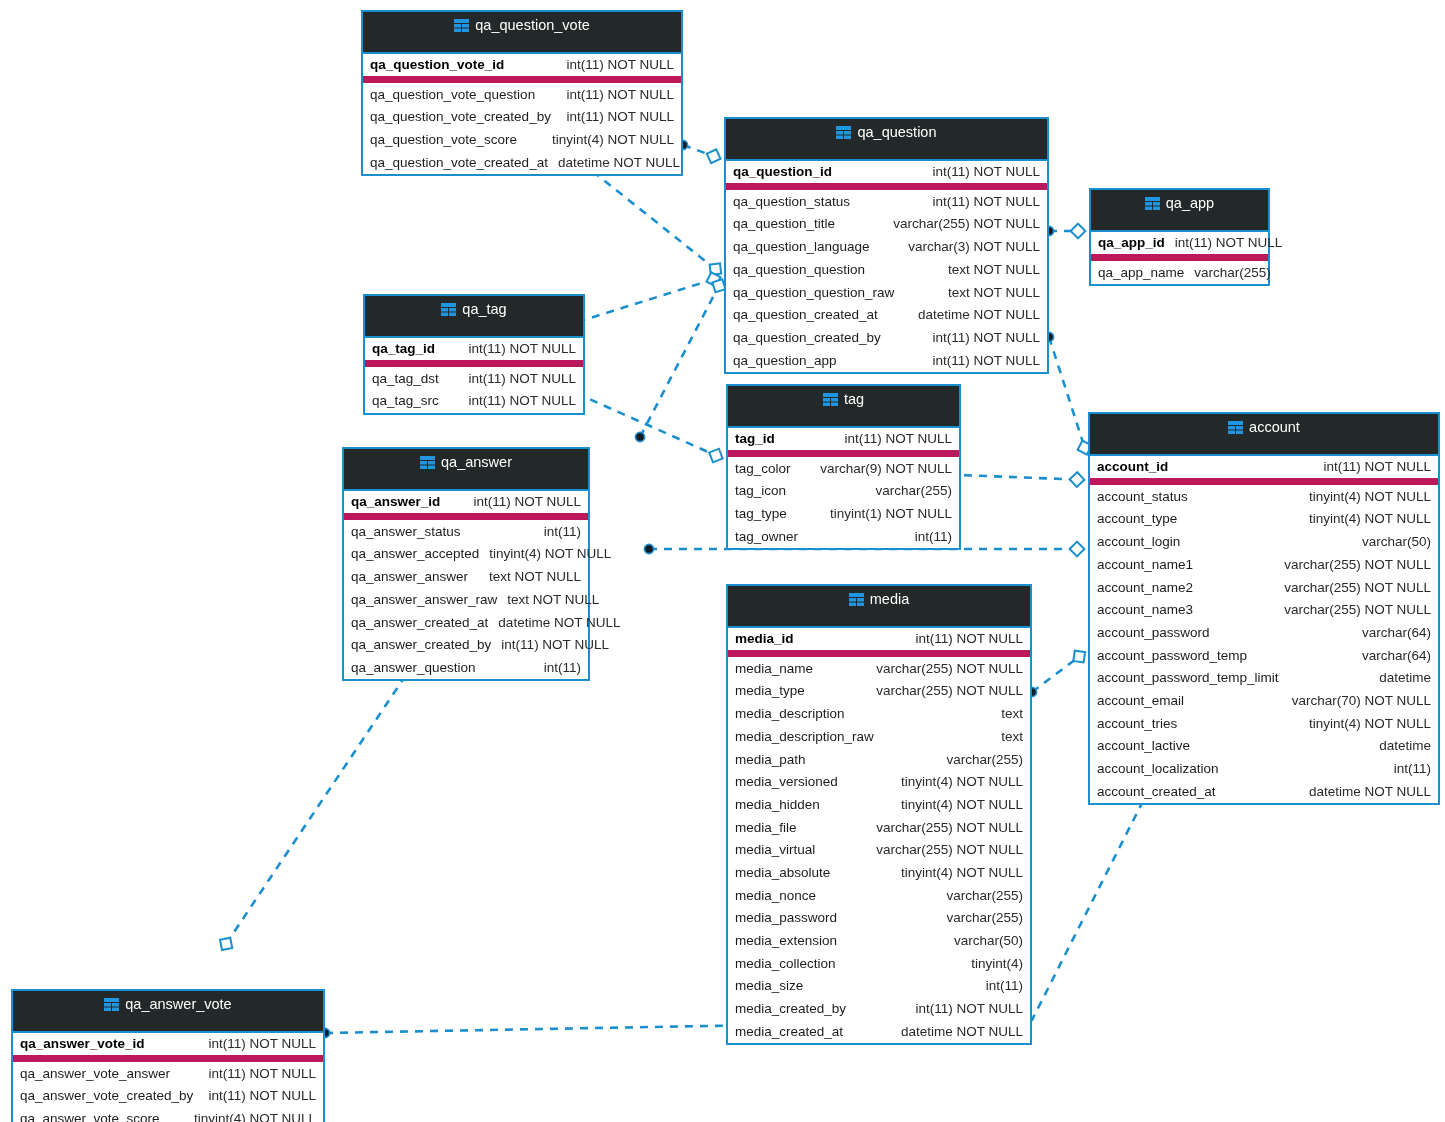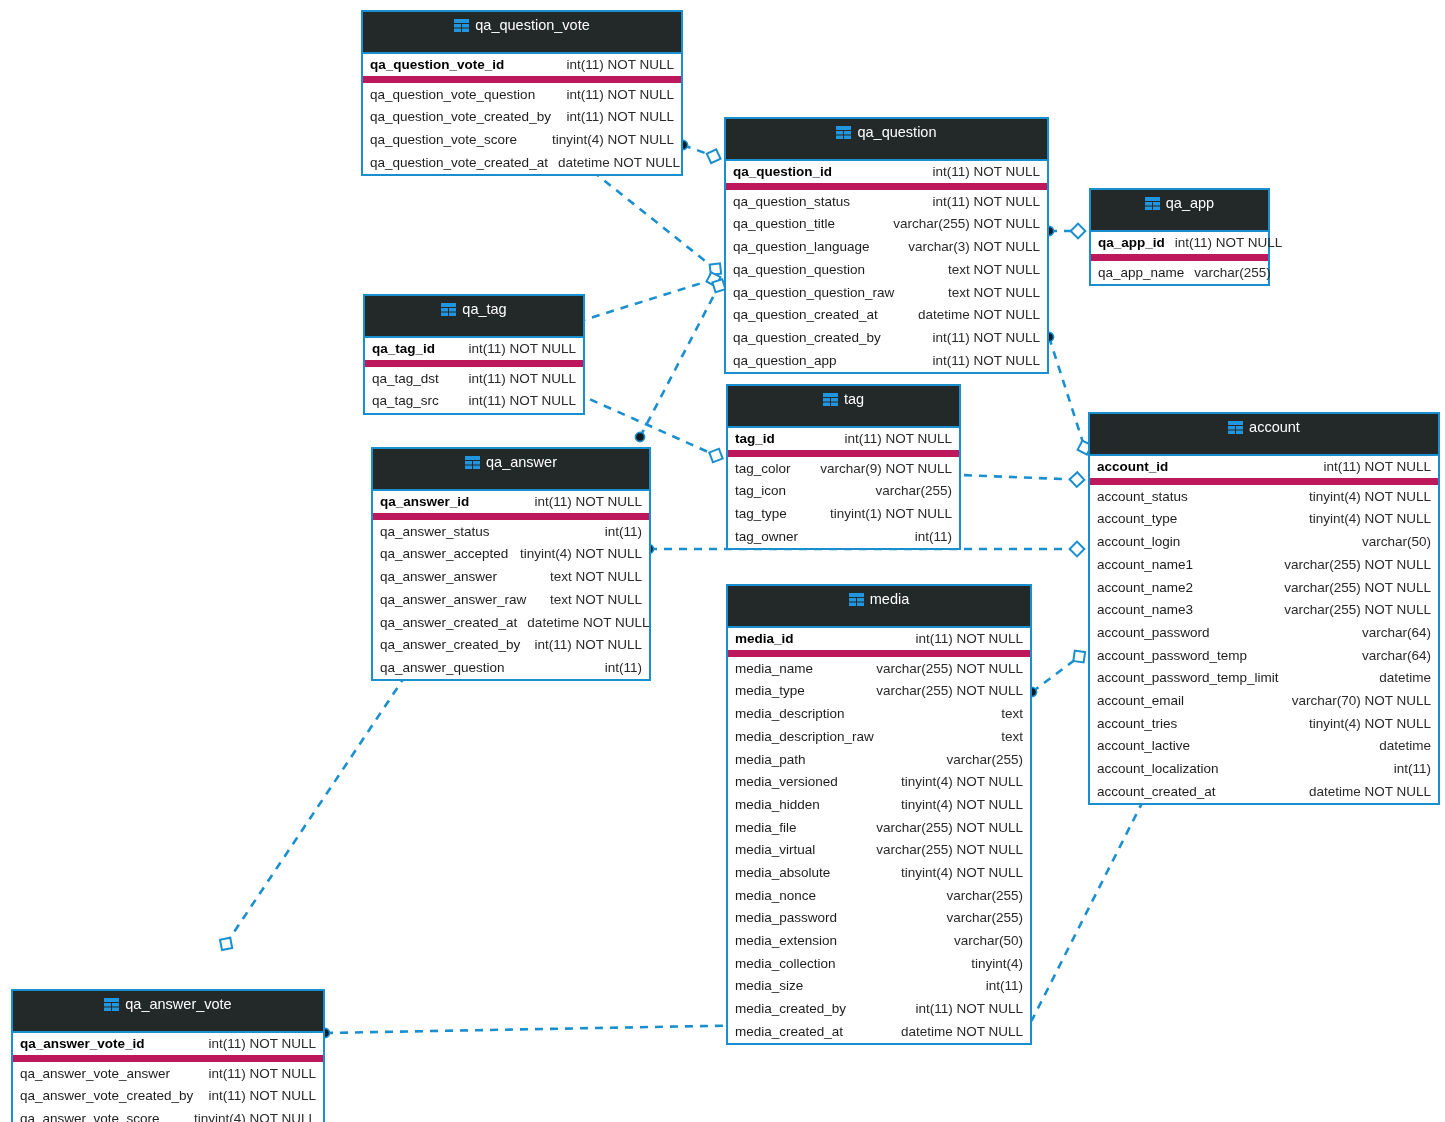--- a/index.html
+++ b/index.html
@@ -408,21 +408,21 @@
           <div class="row">
             <span class="col-name">tag_type</span>
             <span class="col-type">tinyint(1) NOT NULL</span>
           </div>
           <div class="row">
             <span class="col-name">tag_owner</span>
             <span class="col-type">int(11)</span>
           </div>
         </div>
       </div>
-      <div class="entity" style="left: 371px; top: 447px; width: 280px;">
+      <div class="entity" style="left: 342px; top: 447px; width: 248px;">
         <div class="entity-header">
           <span class="tbl-icon">
             <svg width="15" height="13" viewBox="0 0 15 13">
               <rect x="0" y="0" width="15" height="4" fill="#2196e0"></rect>
               <rect x="0" y="5" width="7" height="3.5" fill="#2196e0"></rect>
               <rect x="8" y="5" width="7" height="3.5" fill="#2196e0"></rect>
               <rect x="0" y="9.5" width="7" height="3.5" fill="#2196e0"></rect>
               <rect x="8" y="9.5" width="7" height="3.5" fill="#2196e0"></rect>
             </svg>
           </span>

